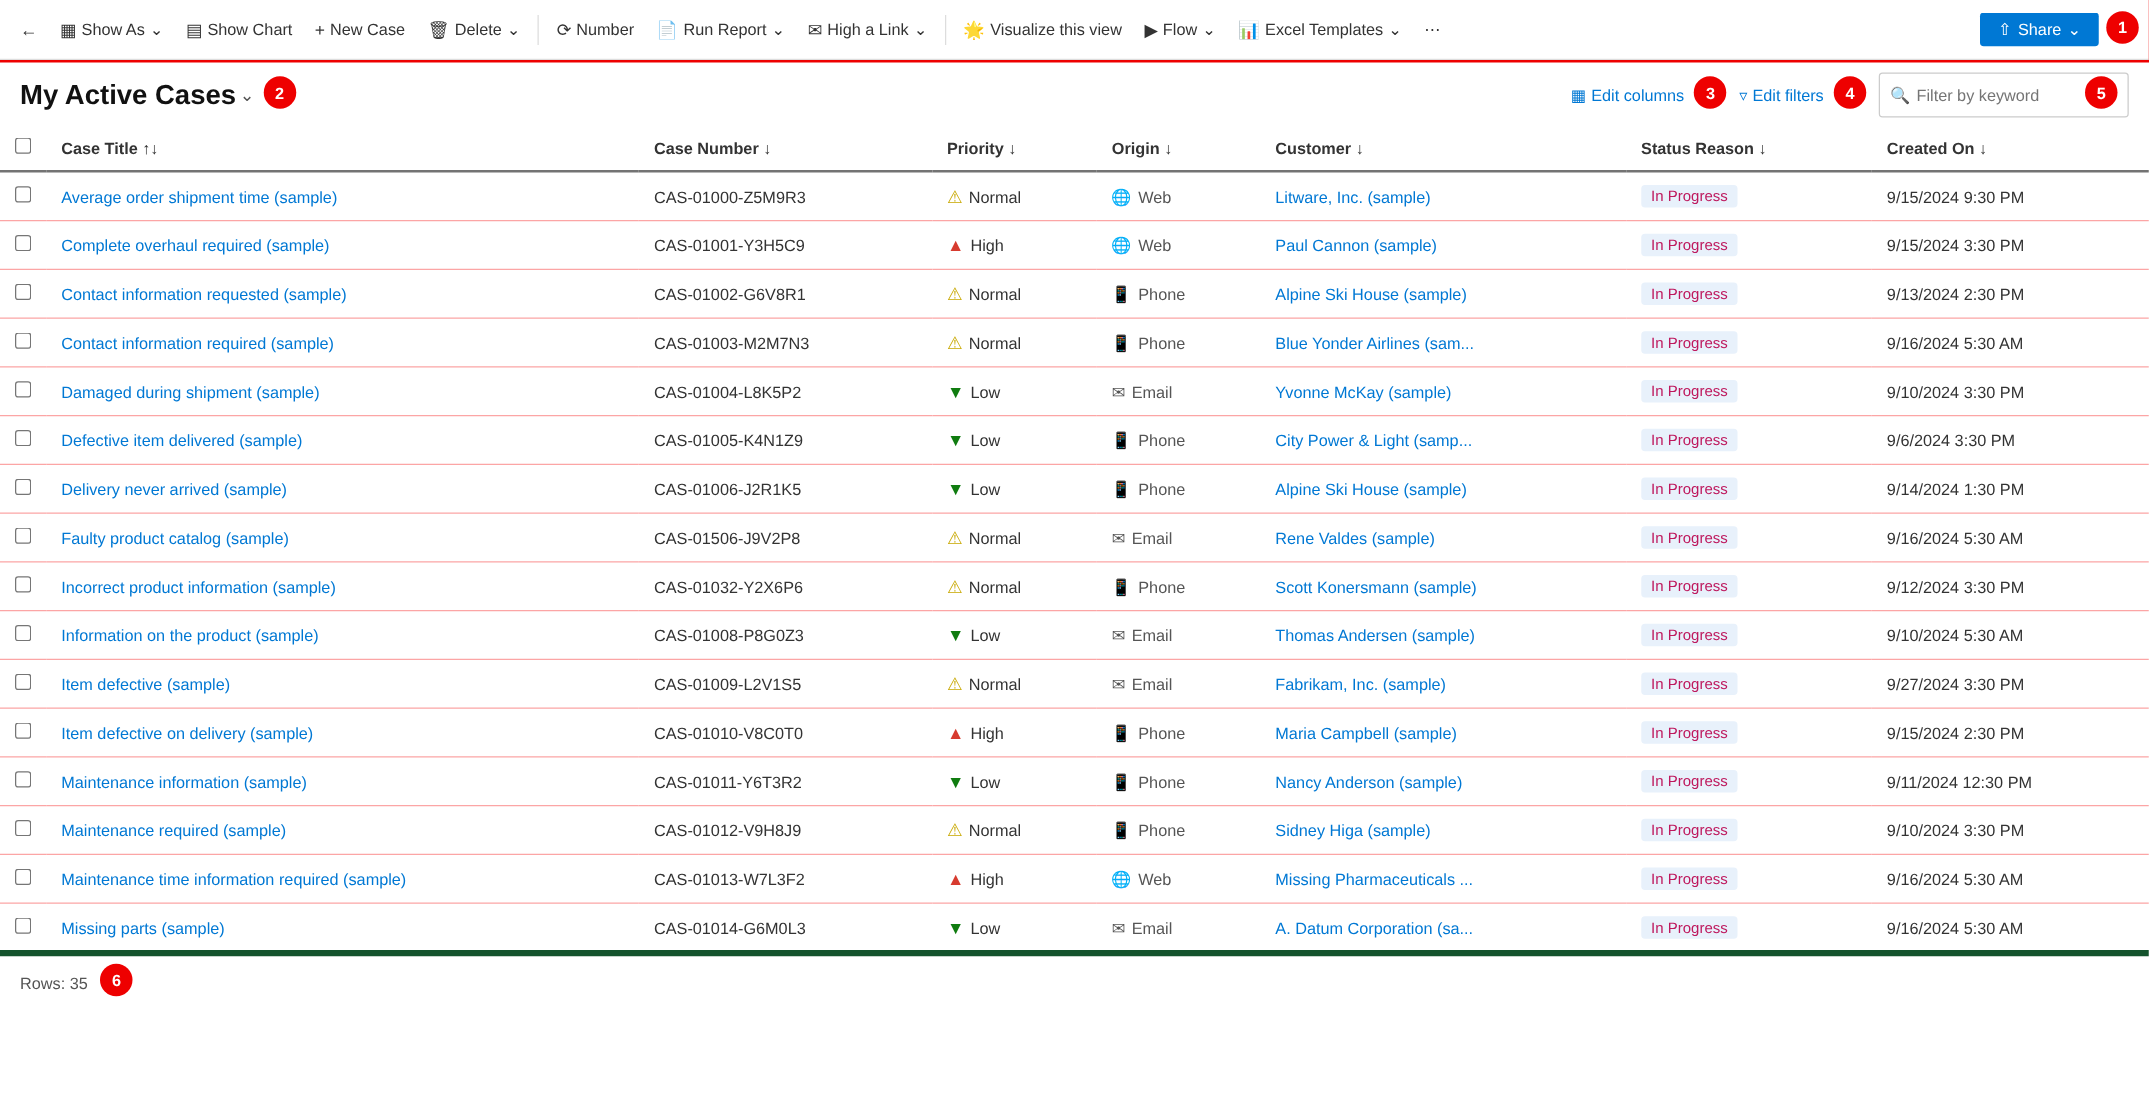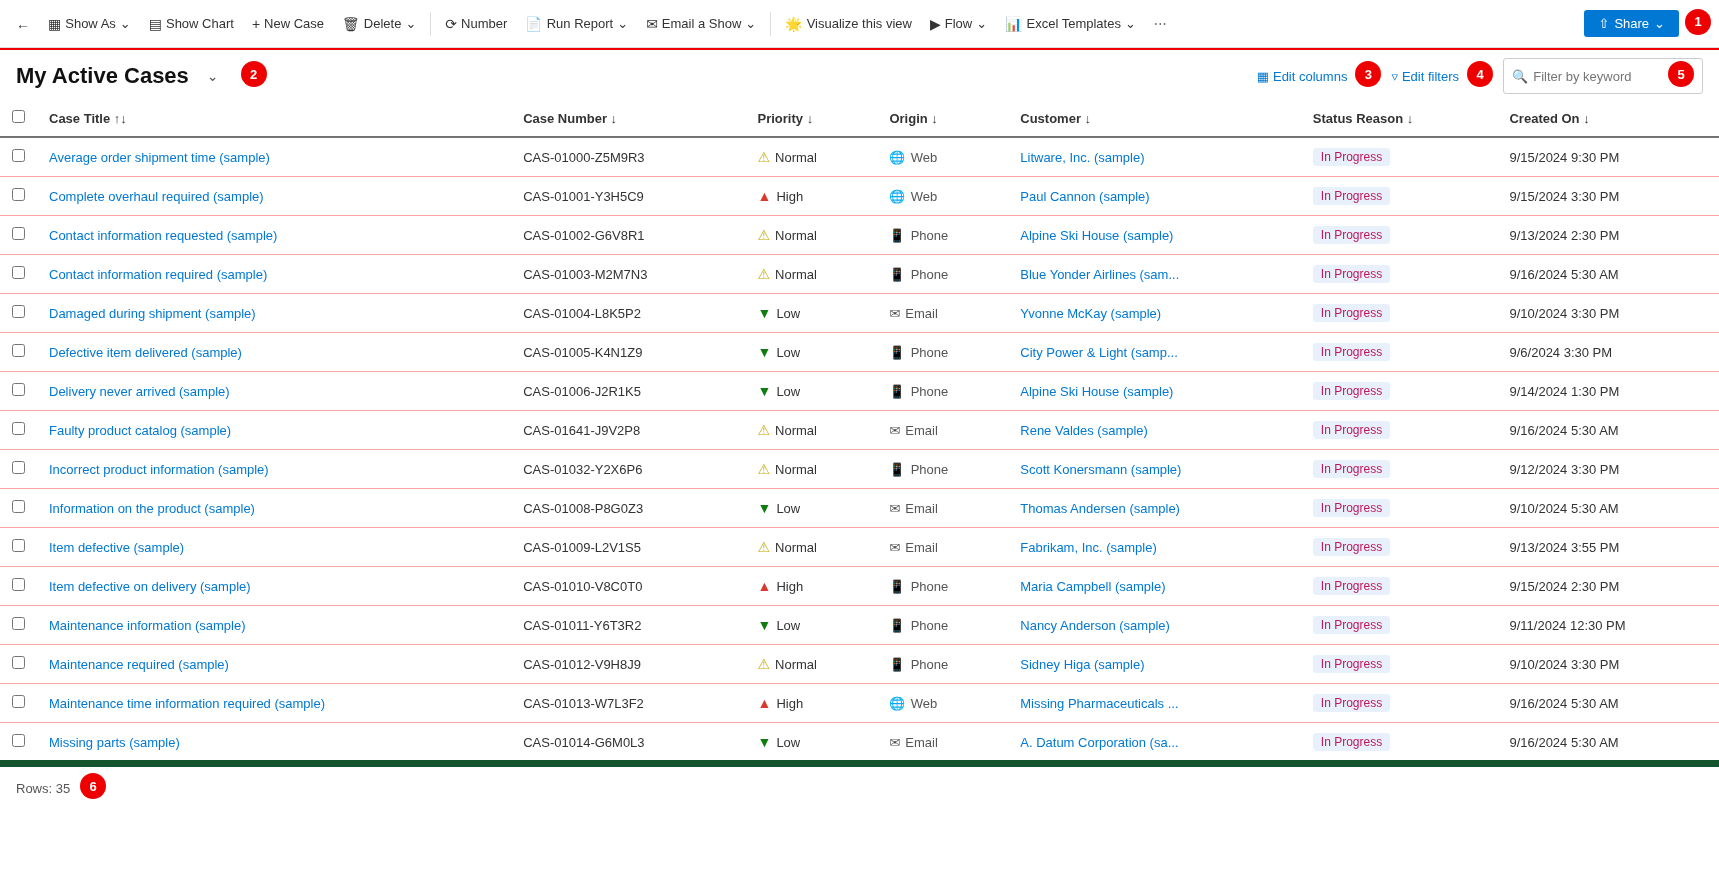--- a/index.html
+++ b/index.html
@@ -45,21 +45,21 @@
       font-size: 13px;
     }
 
     
     .subheader {
       display: flex;
       align-items: center;
       justify-content: space-between;
       padding: 10px 16px 6px 16px;
     }
-    .subheader-left { display: flex; align-items: center; gap: 18px; }
+    .subheader-left { display: flex; align-items: center; gap: 3px; }
     .view-title {
       font-size: 22px;
       font-weight: 600;
       color: #111;
     }
     .view-title-chevron { font-size: 14px; color: #555; cursor: pointer; }
     .subheader-right { display: flex; align-items: center; gap: 10px; }
     .action-link {
       display: flex; align-items: center; gap: 4px;
       font-size: 13px; color: #0078d4; cursor: pointer; border: none; background: none;
@@ -106,21 +106,21 @@
     
     .pri-normal { color: #c8a800; font-size: 14px; }
     .pri-high { color: #d73b2f; font-size: 14px; }
     .pri-low { color: #107c10; font-size: 14px; }
 
     
     .footer {
       padding: 8px 16px;
       font-size: 13px;
       color: #555;
-      border-top: 7px solid #14532d;
+      border-top: 5px solid #14532d;
       display: flex;
       align-items: center;
       gap: 6px;
     }
 
     
     .anno {
       display: inline-flex; align-items: center; justify-content: center;
       width: 26px; height: 26px; border-radius: 50%;
       background: #e00; color: #fff; font-size: 13px; font-weight: bold;
@@ -160,21 +160,21 @@
     <span class="icon">⟳</span>
     <span>Number</span>
   </button>
   <button class="toolbar-btn">
     <span class="icon">📄</span>
     <span>Run Report</span>
     <span>⌄</span>
   </button>
   <button class="toolbar-btn">
     <span class="icon">✉</span>
-    <span>Email a Show</span>
+    <span>High a Link</span>
     <span>⌄</span>
   </button>
   <div class="toolbar-divider"></div>
   <button class="toolbar-btn">
     <span class="icon">🌟</span>
     <span>Visualize this view</span>
   </button>
   <button class="toolbar-btn">
     <span class="icon">▶</span>
     <span>Flow</span>
@@ -436,21 +436,21 @@
       </td>
       <td>9/14/2024 1:30 PM</td>
     </tr>
           <tr>
       <td class="checkbox-col">
         <input type="checkbox" style="">
       </td>
       <td>
         <a class="case-link">Faulty product catalog (sample)</a>
       </td>
-      <td>CAS-01641-J9V2P8</td>
+      <td>CAS-01506-J9V2P8</td>
       <td>
         <span class="priority-icon">
           <span class="pri-normal" title="Normal">⚠</span>
           Normal
         </span>
       </td>
       <td>
         <span class="origin-icon">
           <span title="Email">✉</span>
           Email
@@ -539,21 +539,21 @@
           <span title="Email">✉</span>
           Email
         </span>
       </td>
       <td>
         <a class="case-link">Fabrikam, Inc. (sample)</a>
       </td>
       <td>
         <span class="status-badge">In Progress</span>
       </td>
-      <td>9/13/2024 3:55 PM</td>
+      <td>9/27/2024 3:30 PM</td>
     </tr>
           <tr>
       <td class="checkbox-col">
         <input type="checkbox" style="">
       </td>
       <td>
         <a class="case-link">Item defective on delivery (sample)</a>
       </td>
       <td>CAS-01010-V8C0T0</td>
       <td>

